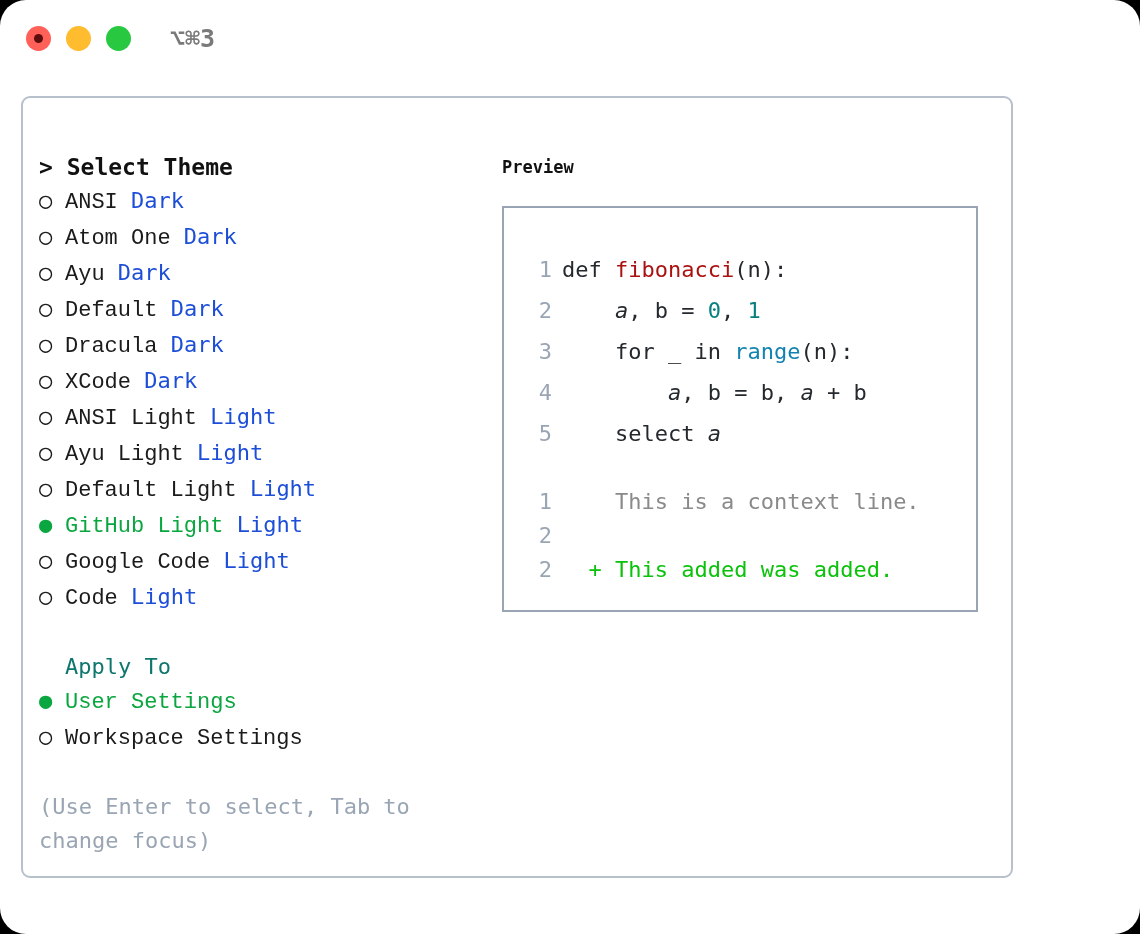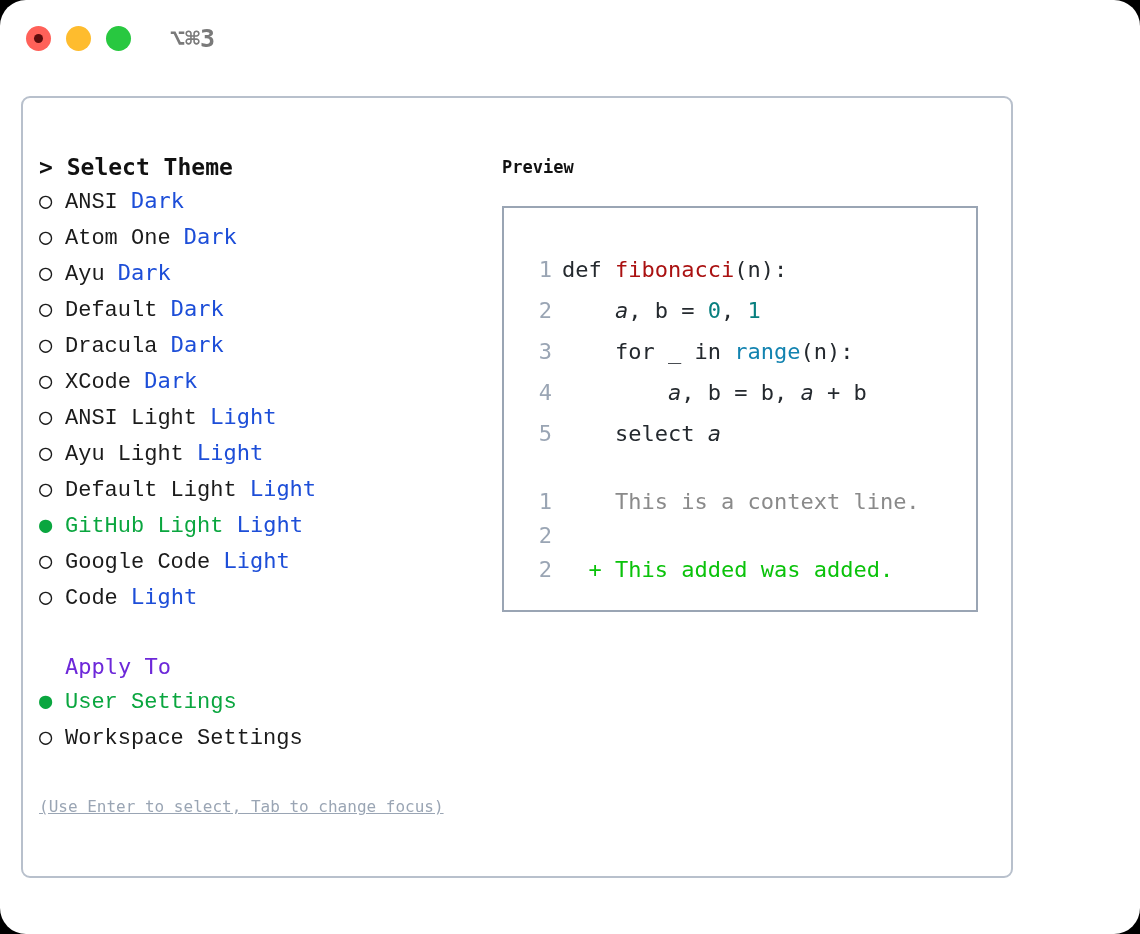--- a/index.html
+++ b/index.html
@@ -113,35 +113,34 @@
     font-size: 22px;
   }
   .opt-marker-off { color: #1b1b1b; }
   .opt-marker-on  { color: #0aa63f; }
   .opt-label      { color: #1b1b1b; font-family: Liberation Mono, monospace; }
   .opt-label-sel  { color: #0aa63f; }
   .opt-tag        { color: #1d4ed8; }
 
   .apply-header {
     font-size: 22px;
-    color: #6d28d9;
+    color: #0f766e;
     line-height: 34px;
     padding-left: 26px;
     white-space: pre;
   }
 
   .spacer-lg { height: 34px; }
 
   .hint {
-    font-size: 16px;
+    font-size: 22px;
     color: #9aa5b4;
     line-height: 34px;
     width: 420px;
     white-space: pre-wrap;
-    text-decoration: underline;
   }
 
   
   .right-col {
     position: absolute;
     left: 479px;
     top: 52px;
     width: 490px;
   }
   .preview-title {

